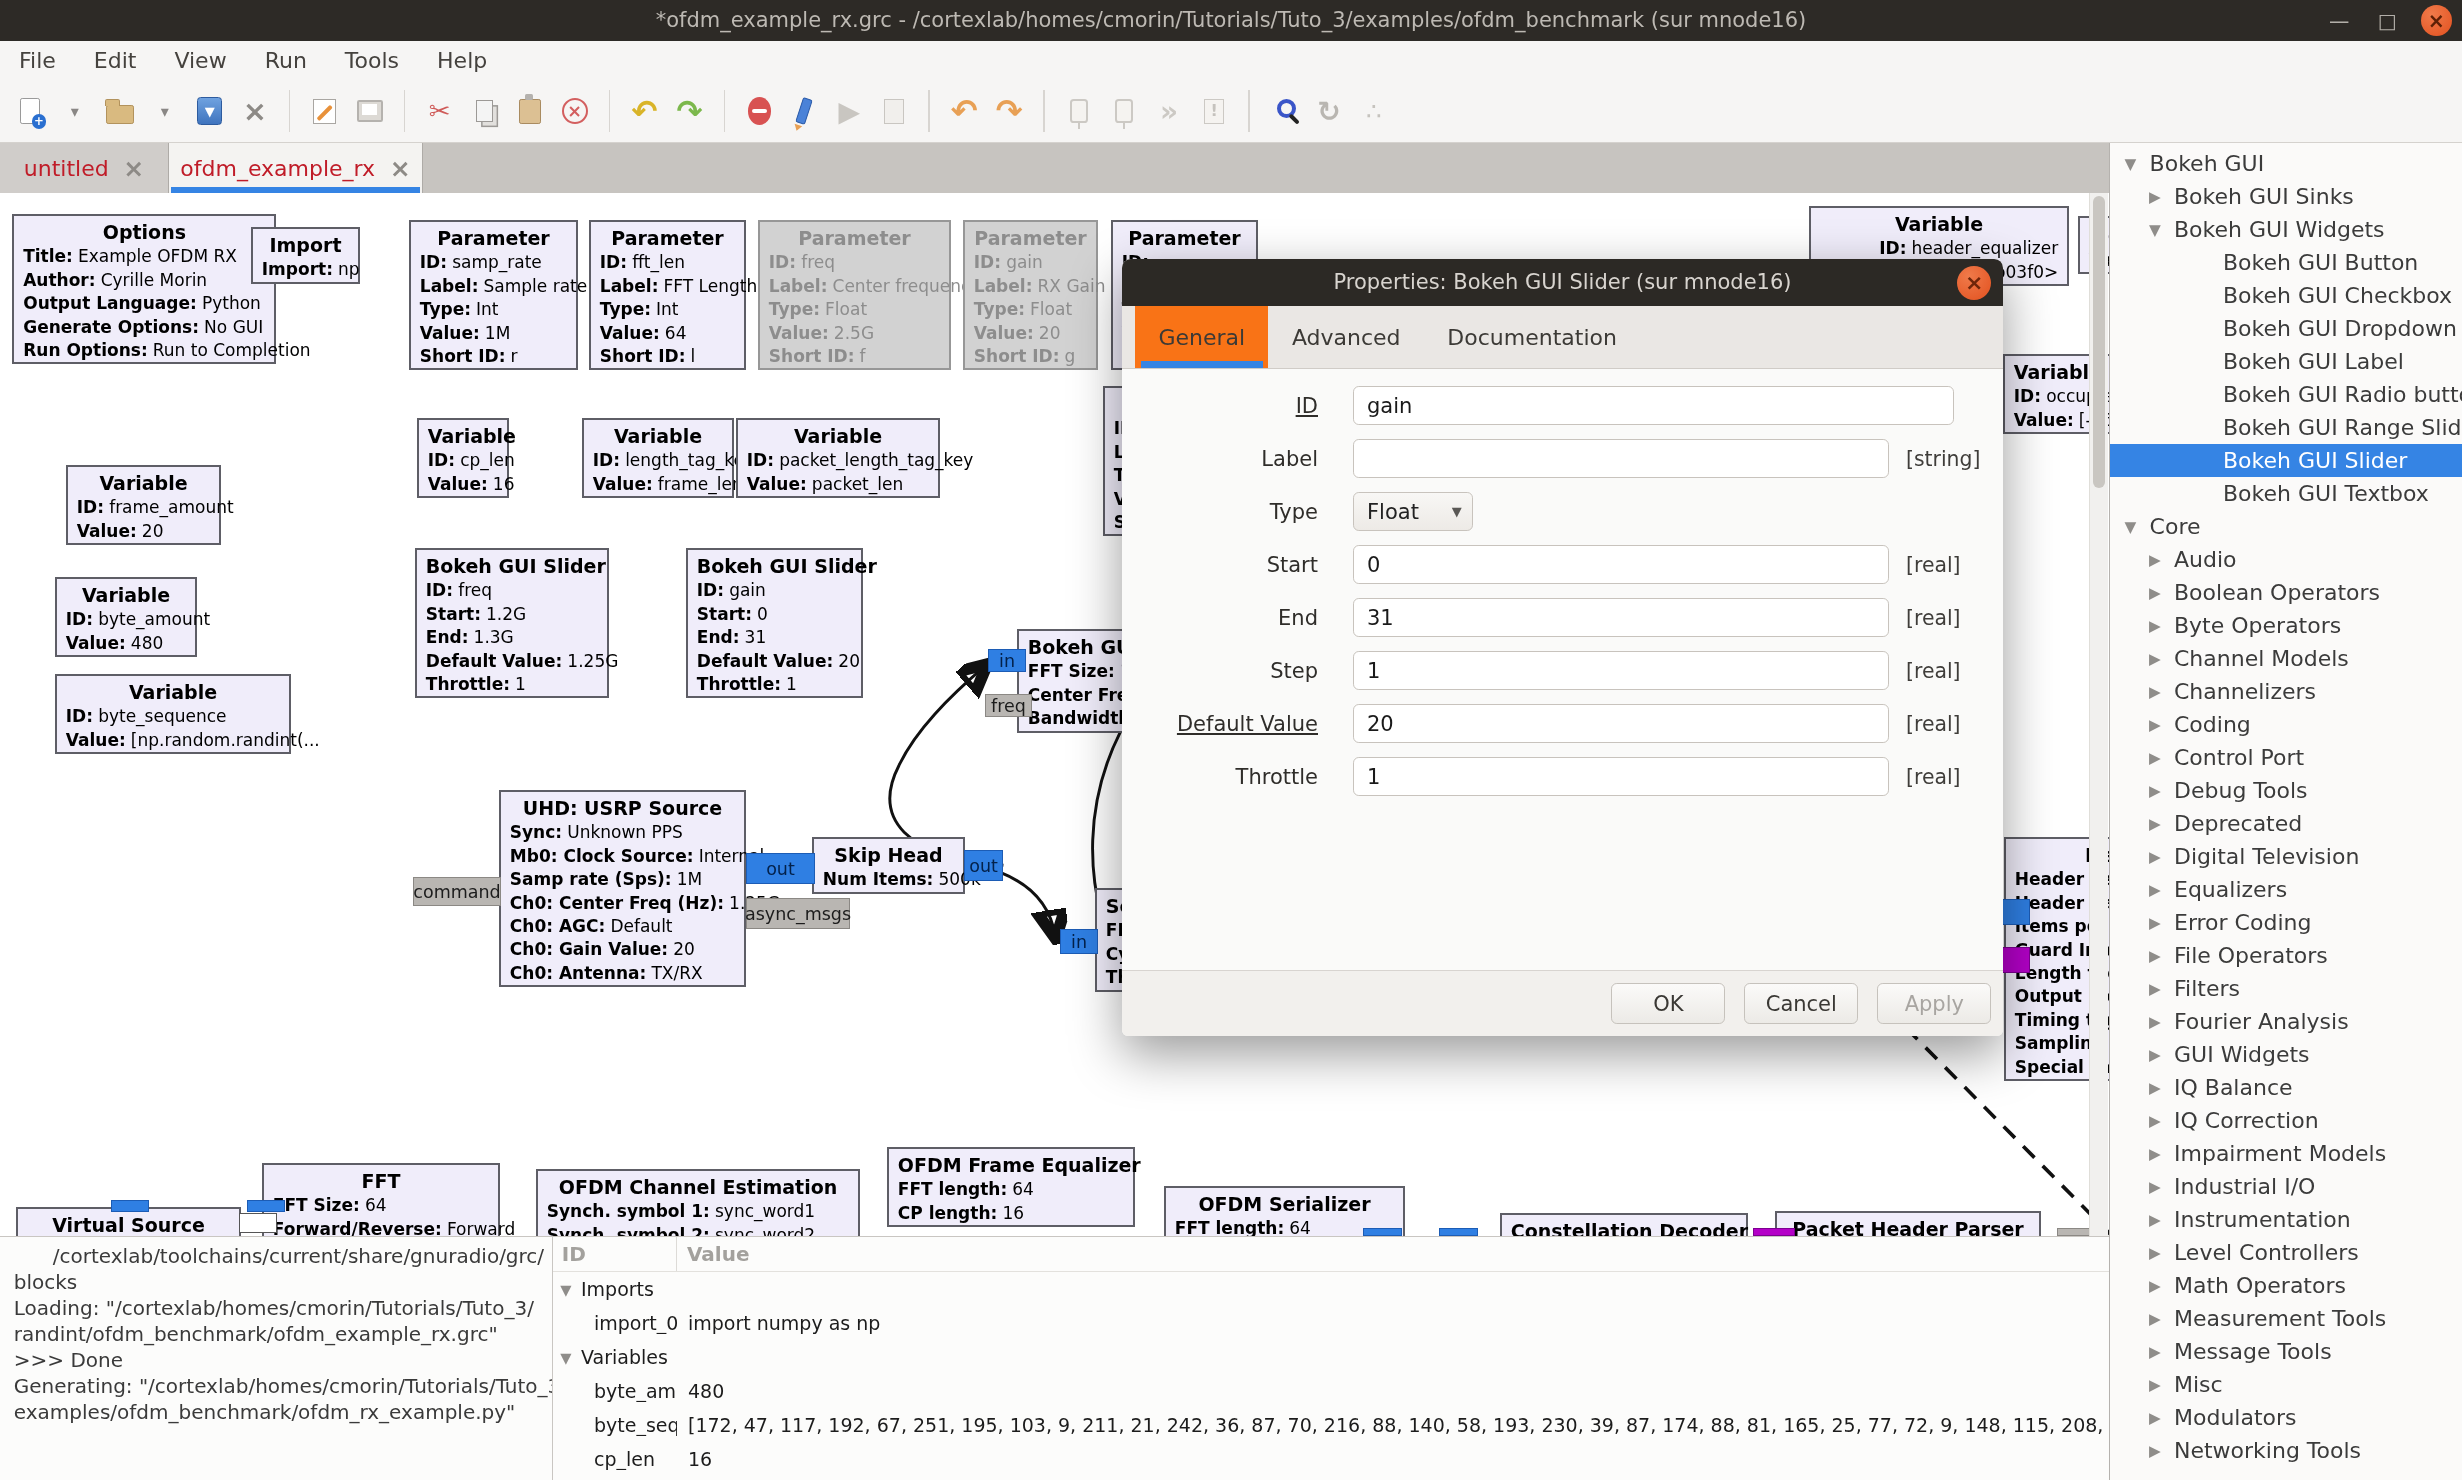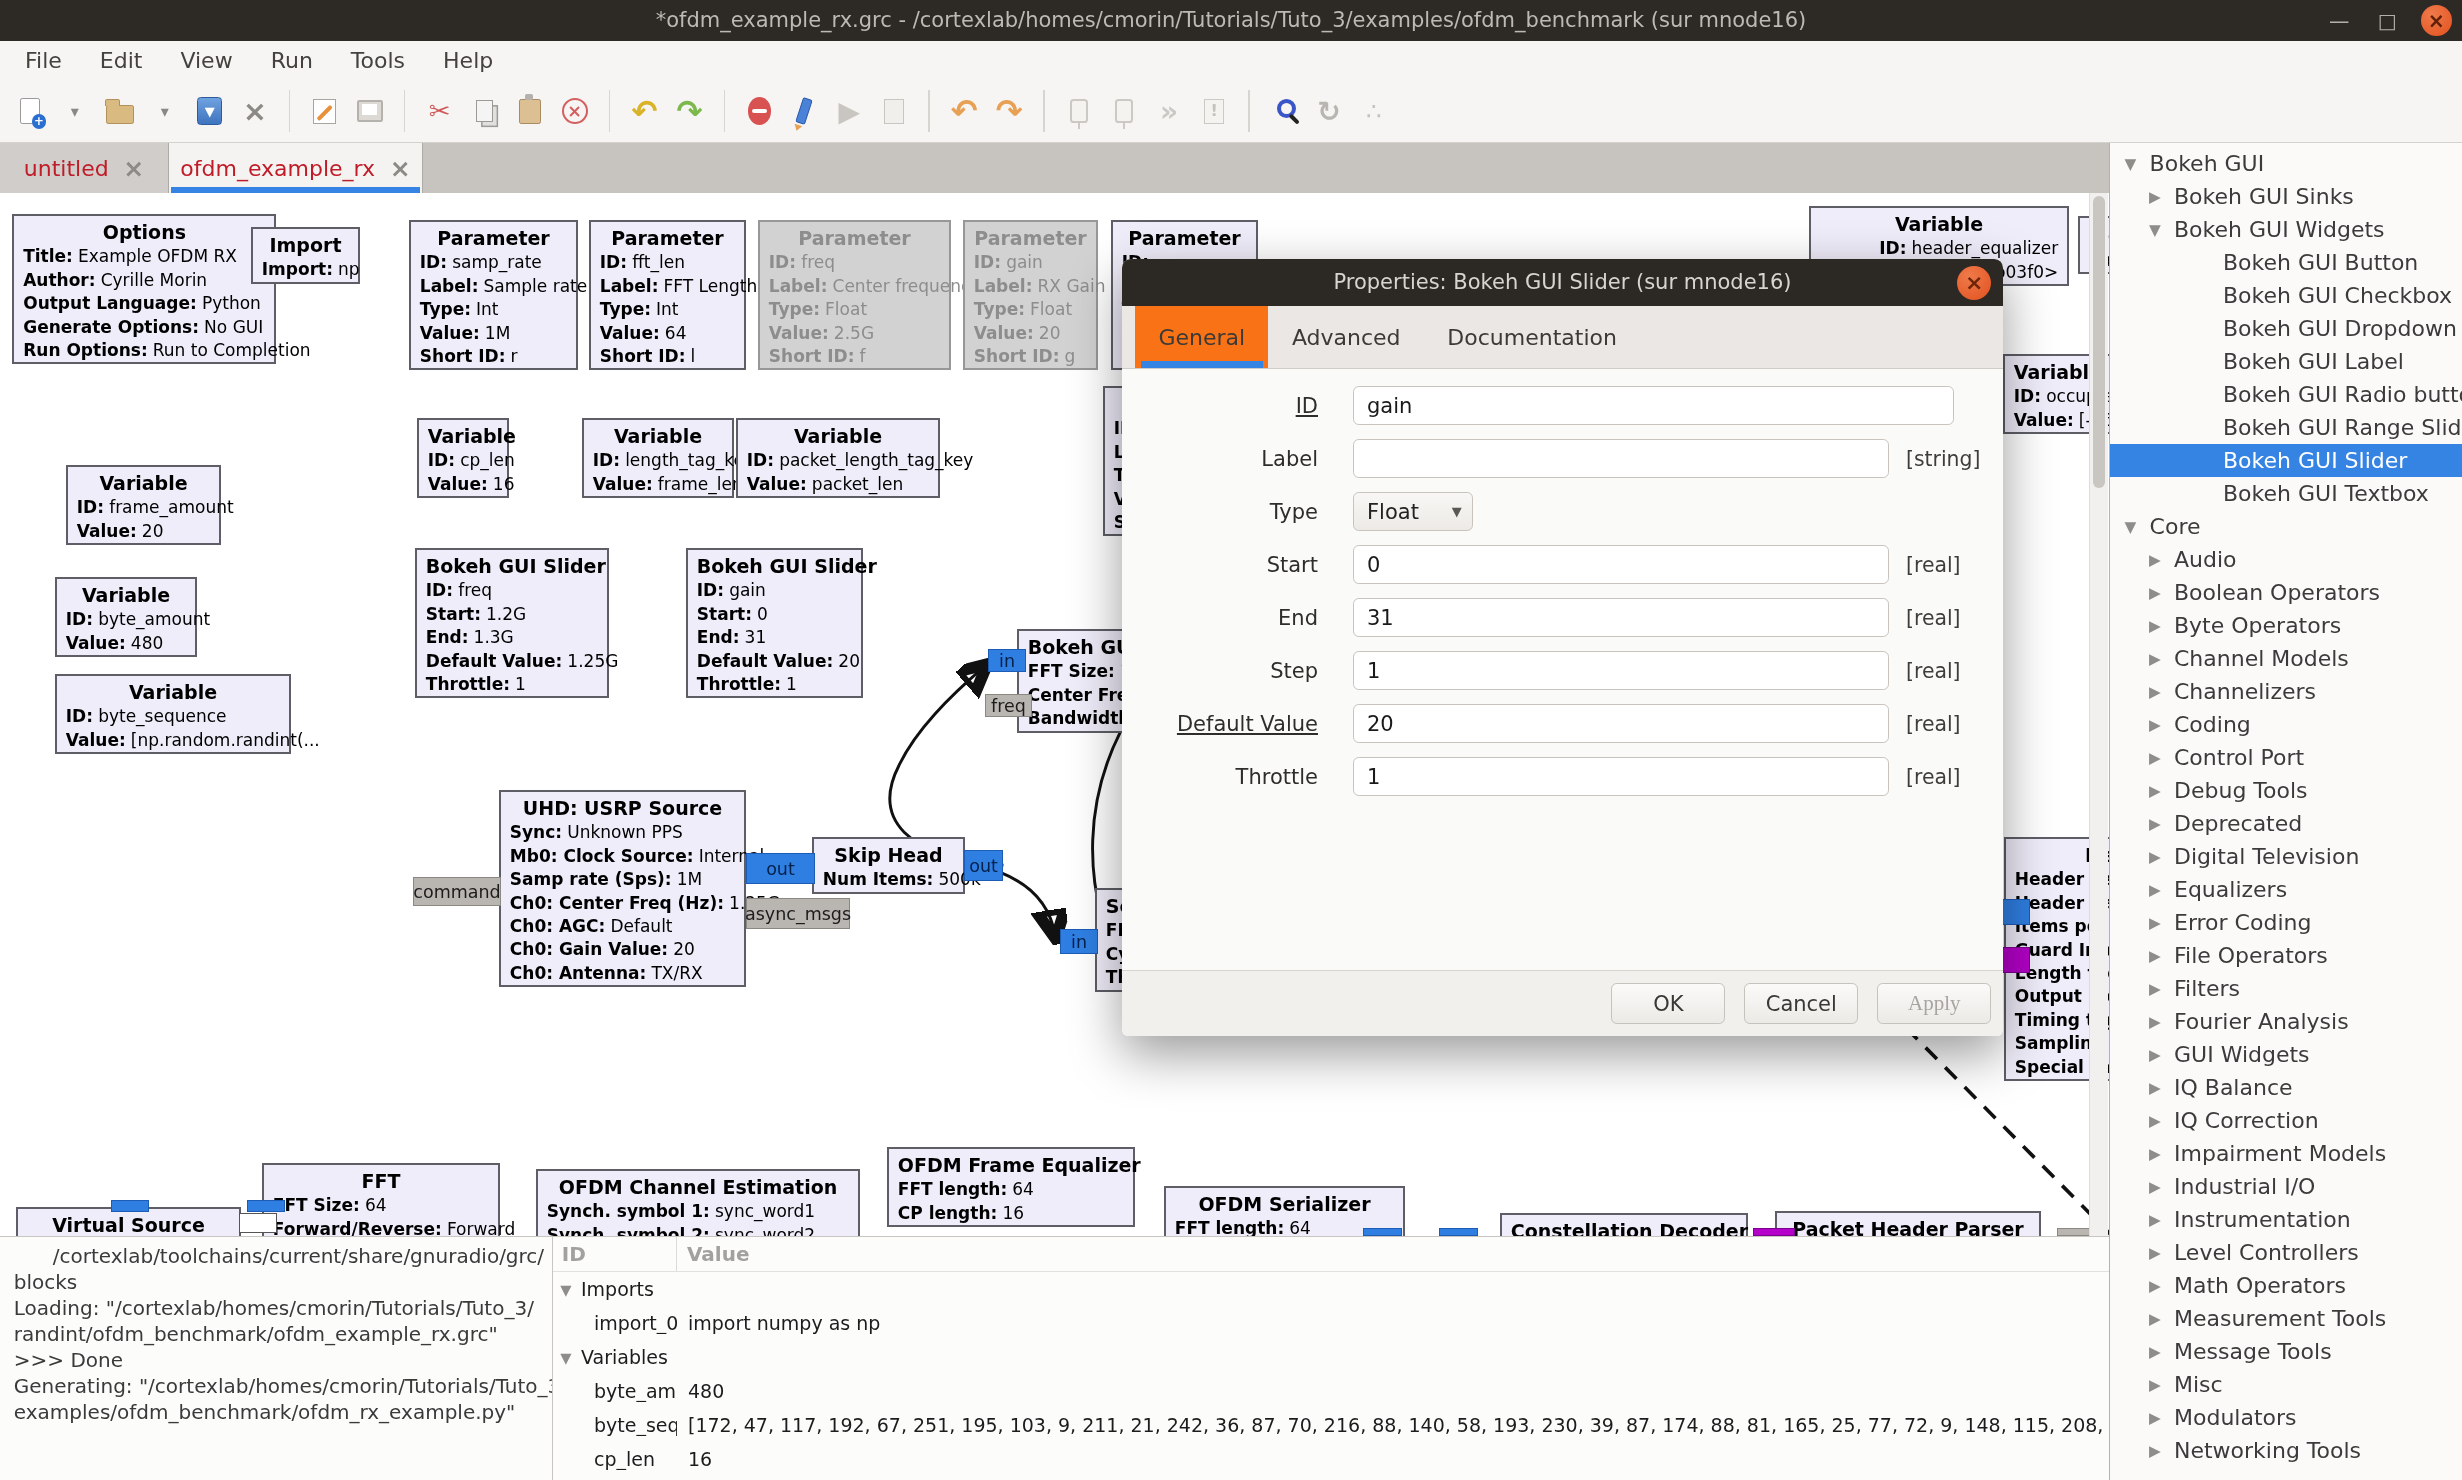--- a/index.html
+++ b/index.html
@@ -5,21 +5,21 @@
   * { margin:0; padding:0; box-sizing:border-box; font-family:"DejaVu Sans","Liberation Sans",sans-serif; }
   html,body { width:2462px; height:1480px; overflow:hidden; background:#e9e7e4; position:relative; }
 
   
   .titlebar { position:absolute; left:0; top:0; width:2462px; height:41px; background:#2d2a26; }
   .wtitle { position:absolute; left:0; right:0; top:0; height:57px; line-height:41px; text-align:center; font-size:21px; color:#bdb9b3; }
   .wctrls { position:absolute; right:10.2px; top:0; height:41px; display:flex; align-items:center; gap:19px; }
   .wmin,.wmax { color:#b3afa9; font-size:20.4px; width:29px; text-align:center; }
   .wclose { width:31px; height:31px; border-radius:50%; background:radial-gradient(circle at 35% 30%,#f07a4a,#e2511f); color:#5e2006; font-weight:bold; font-size:20.4px; display:flex; align-items:center; justify-content:center; }
 
-  .menubar { position:abs; position:absolute; left:0; top:41px; width:2462px; height:48px; background:#f6f5f4; border-bottom:0.7px solid #dedcd8; display:flex; padding-left:6px; }
+  .menubar { position:abs; position:absolute; left:0; top:41px; width:2462px; height:48px; background:#f6f5f4; border-bottom:0.7px solid #dedcd8; display:flex; padding-left:0; }
   .mitem { padding:0 19px; line-height:39px; font-size:22px; color:#45423e; }
 
   .toolbar { position:absolute; left:0; top:80px; width:2462px; height:63px; background:#f6f5f4; border-bottom:0.7px solid #d5d2ce; display:flex; align-items:center; padding-left:7.3px; }
   .tg { display:flex; align-items:center; }
   .tsep { width:1.5px; height:42px; background:#d8d5d1; margin:0 11.7px; }
   .tbtn { width:45px; height:50px; display:flex; align-items:center; justify-content:center; border-radius:4.4px; }
   .tbtn i { font-style:normal; display:inline-flex; align-items:center; justify-content:center; }
   .g-page{width:20.4px;height:26px;background:#fff;border:1.5px solid #9a9a9a;border-radius:2.2px;position:relative}
   .g-page::after{content:"+";position:absolute;right:-7.3px;bottom:-5.8px;width:14.6px;height:14.6px;background:#2a6fd0;color:#fff;border-radius:50%;font-size:11.7px;line-height:14.6px;text-align:center;font-weight:bold}
   .g-drop{color:#8a8785;font-size:16px}
@@ -95,21 +95,21 @@
   .drow { position:relative; height:53px; display:flex; align-items:center; }
   .dlab { width:196px; text-align:right; font-size:21px; color:#2f2d2a; flex:none; }
   .dlab.ul { text-decoration:underline; }
   .din { margin-left:35px; width:536px; height:39px; border:1.5px solid #c8c3bd; border-radius:5.8px; background:#fff; font-size:21px; color:#1a1a1a; padding-left:13px; }
   .din.wide { width:601px; }
   .dtype { position:absolute; left:784px; font-size:20.4px; color:#3f3d3a; }
   .dsel { margin-left:35px; width:120px; height:39px; background:linear-gradient(#f8f7f5,#edeae6); border:1.5px solid #c8c3bd; border-radius:5.8px; display:flex; align-items:center; justify-content:space-between; padding:0 10.2px 0 13px; font-size:21px; color:#222; }
   .dcar { font-size:13px; color:#5a5855; }
   .dfoot { position:absolute; left:0; right:0; bottom:0; height:66px; background:#f2f0ed; border-top:1.5px solid #d8d4d0; display:flex; align-items:center; justify-content:flex-end; gap:19px; padding-right:11.7px; }
   .dbtn { min-width:114px; height:41px; font-size:21px; color:#3a3834; background:linear-gradient(#fbfaf9,#eceae6); border:1.5px solid #c6c2bc; border-radius:5.8px; }
-  .dbtn.disabled { color:#a8a5a1;font-family:Liberation Serif, serif; }
+  .dbtn.disabled { color:#a8a5a1; }
 
   
   .sidebar { position:absolute; left:2109px; top:143px; width:353px; height:1337px; z-index:50; background:#fbfaf9; border-left:1.5px solid #b5b2ae; padding-top:4.4px; overflow:hidden; }
   .srow { display:flex; align-items:center; height:33px; }
   .srow.lvl0 { padding-left:14.6px; }
   .srow.lvl1 { padding-left:39px; }
   .srow.lvl2 { padding-left:88px; }
   .srow.sel { background:var(--accent); }
   .stri { width:25px; flex:none; font-size:15.3px; color:#8f8d8a; }
   .slab { font-size:22px; color:#3b3b3b; white-space:nowrap; }

